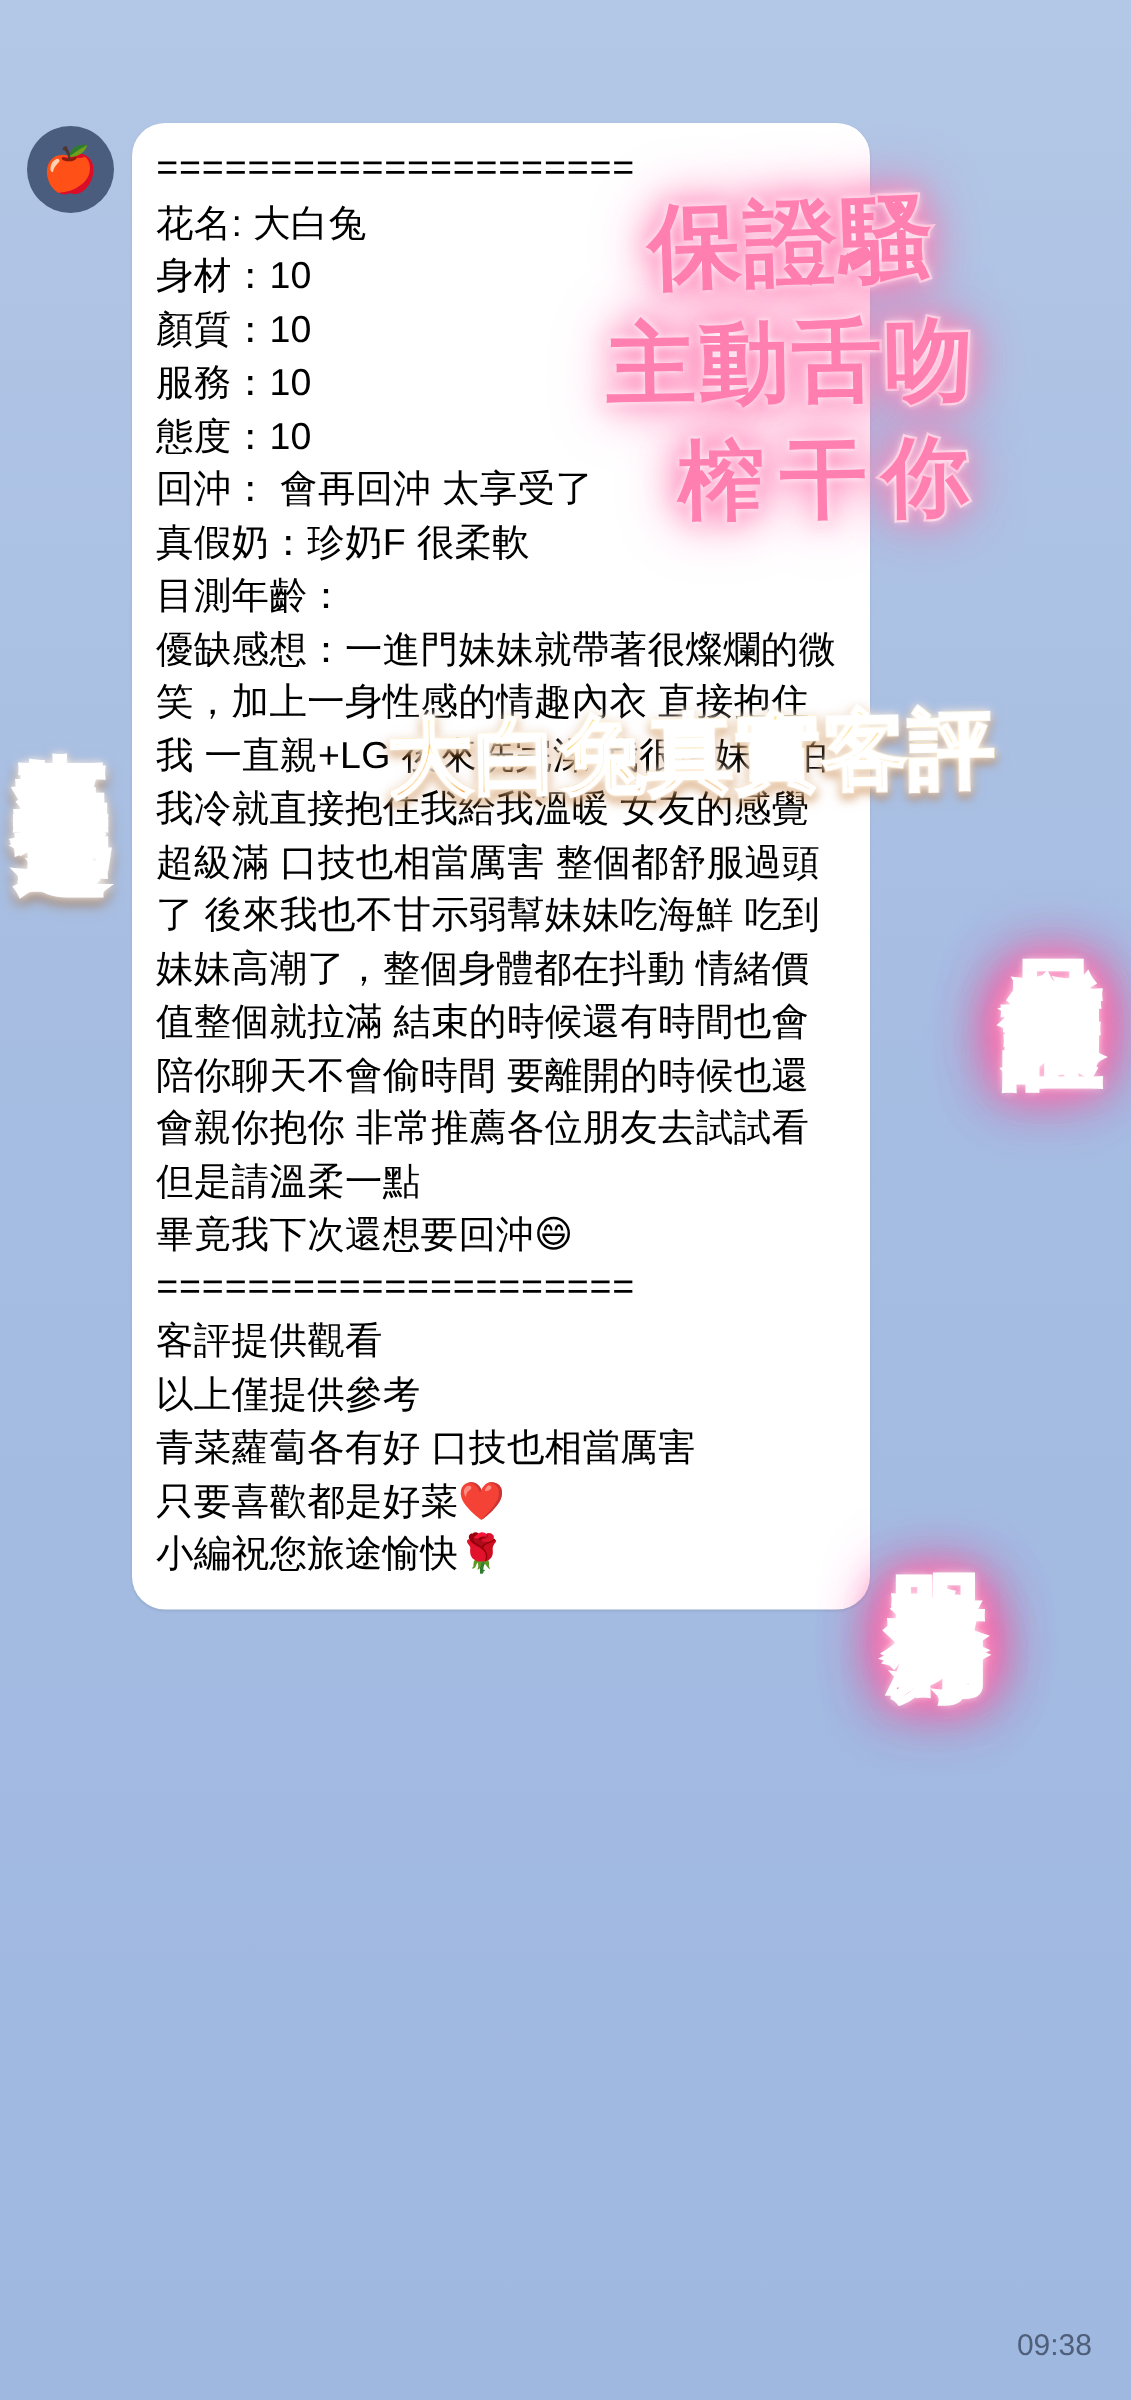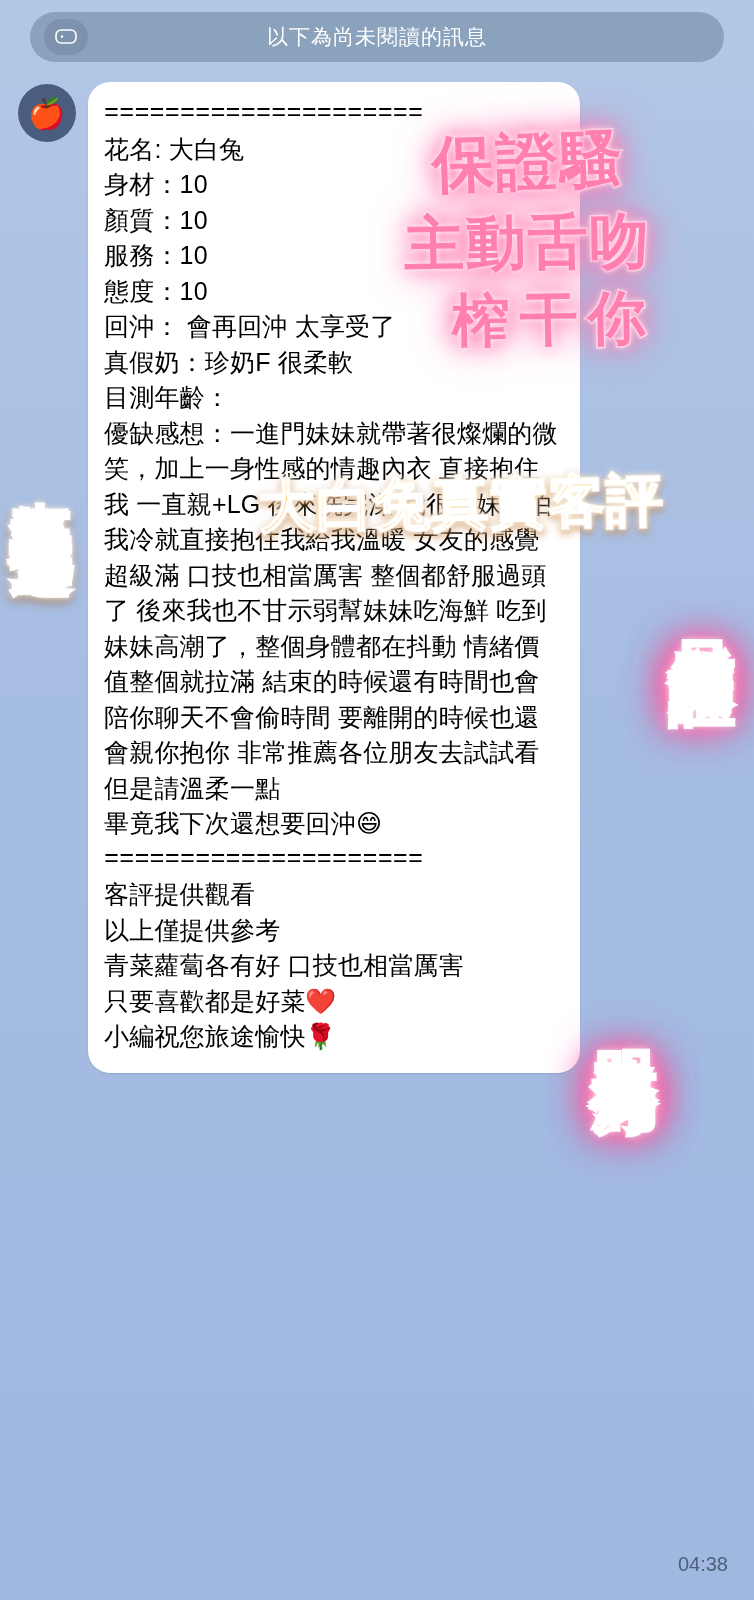--- a/index.html
+++ b/index.html
@@ -193,29 +193,20 @@
     right: 96px; top: 1000px;
     font-size: 66px;
     letter-spacing: 6px;
   }
 </style>
 </head>
 <body>
 
 <div id="screen">
 
-  <div class="unread-bar">
-    <span class="badge">
-      <svg width="22" height="16" viewBox="0 0 22 16" aria-hidden="true">
-        <rect x="1" y="1" width="20" height="13" rx="5" fill="none" stroke="#ffffff" stroke-width="1.6"></rect>
-        <circle cx="7" cy="7.5" r="1.2" fill="#ffffff"></circle>
-      </svg>
-    </span>
-    <span>以下為尚未閱讀的訊息</span>
-  </div>
 
   <div class="avatar">
     <span>🍎</span>
   </div>
 
   <div class="bubble">
     <p class="sep">=====================</p>
     <p>花名: 大白兔
 身材：10
 顏質：10
@@ -227,21 +218,21 @@
 優缺感想：一進門妹妹就帶著很燦爛的微笑，加上一身性感的情趣內衣 直接抱住我 一直親+LG 後來洗完澡 我很冷妹妹怕我冷就直接抱住我給我溫暖 女友的感覺超級滿 口技也相當厲害 整個都舒服過頭了 後來我也不甘示弱幫妹妹吃海鮮 吃到妹妹高潮了，整個身體都在抖動 情緒價值整個就拉滿 結束的時候還有時間也會陪你聊天不會偷時間 要離開的時候也還會親你抱你 非常推薦各位朋友去試試看 但是請溫柔一點
 畢竟我下次還想要回沖😄</p>
     <p class="sep">=====================</p>
     <p>客評提供觀看
 以上僅提供參考
 青菜蘿蔔各有好 口技也相當厲害
 只要喜歡都是好菜❤️
 小編祝您旅途愉快🌹</p>
   </div>
 
-  <div class="timestamp">04:38</div>
+  <div class="timestamp">09:38</div>
 
   <div class="ov ov-pink" id="ov-guarantee">保證騷</div>
   <div class="ov ov-pink" id="ov-kiss">主動舌吻</div>
   <div class="ov ov-pink" id="ov-squeeze">榨干你</div>
 
   <div class="ov" id="ov-review">大白兔真實客評</div>
 
   <div class="ov" id="ov-left">真奶巨乳控首選</div>
 
   <div class="ov ov-vert-pink" id="ov-quality">品質保証</div>

